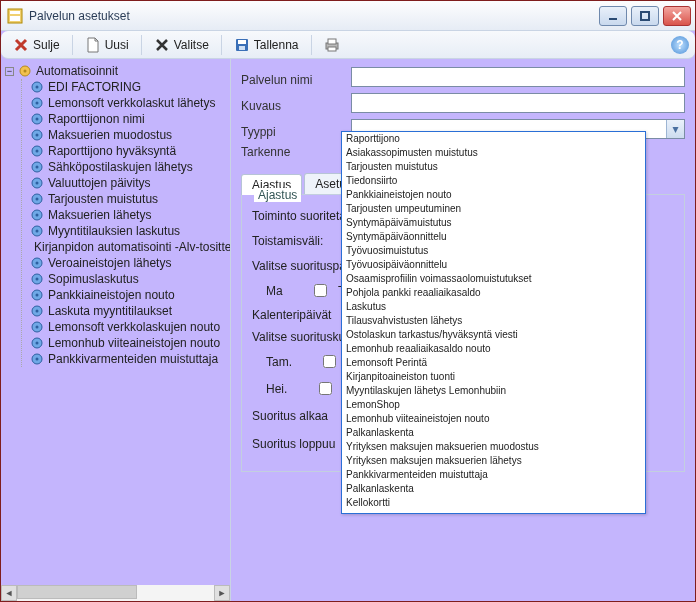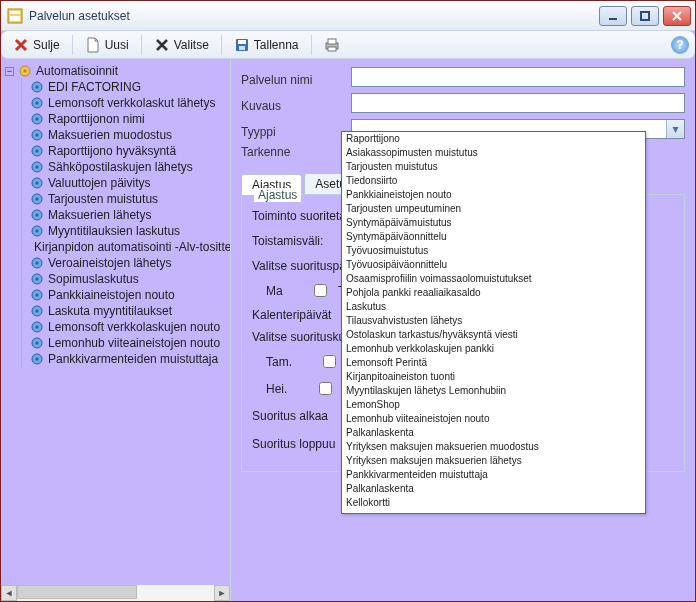--- a/index.html
+++ b/index.html
@@ -360,21 +360,21 @@
           <div class="opt">Tarjousten umpeutuminen</div>
           <div class="opt">Syntymäpäivämuistutus</div>
           <div class="opt">Syntymäpäiväonnittelu</div>
           <div class="opt">Työvuosimuistutus</div>
           <div class="opt">Työvuosipäiväonnittelu</div>
           <div class="opt">Osaamisprofiilin voimassaolomuistutukset</div>
           <div class="opt">Pohjola pankki reaaliaikasaldo</div>
           <div class="opt">Laskutus</div>
           <div class="opt">Tilausvahvistusten lähetys</div>
           <div class="opt">Ostolaskun tarkastus/hyväksyntä viesti</div>
-          <div class="opt">Lemonhub verkkolaskujen pankki</div>
+          <div class="opt">Lemonhub reaaliaikasaldo nouto</div>
           <div class="opt">Lemonsoft Perintä</div>
           <div class="opt">Kirjanpitoaineiston tuonti</div>
           <div class="opt">Myyntilaskujen lähetys Lemonhubiin</div>
           <div class="opt">LemonShop</div>
           <div class="opt">Lemonhub viiteaineistojen nouto</div>
           <div class="opt">Palkanlaskenta</div>
           <div class="opt">Yrityksen maksujen maksuerien muodostus</div>
           <div class="opt">Yrityksen maksujen maksuerien lähetys</div>
           <div class="opt">Pankkivarmenteiden muistuttaja</div>
           <div class="opt">Palkanlaskenta</div>

